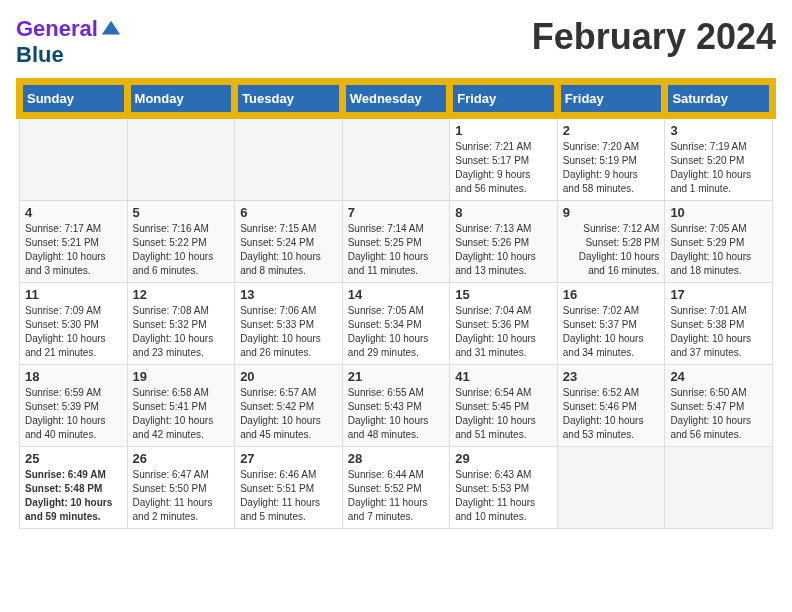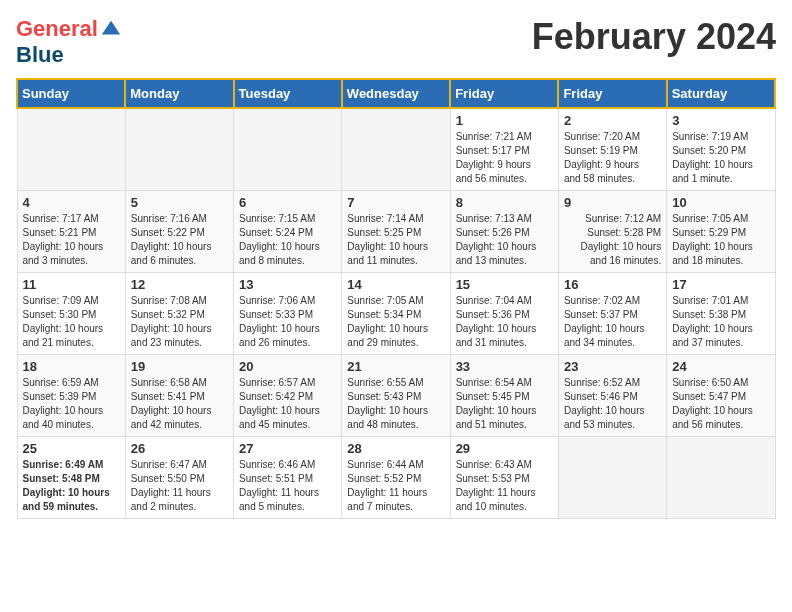--- a/index.html
+++ b/index.html
@@ -22,21 +22,21 @@
       align-items: flex-start;
     }
     .logo-text {
       display: flex;
       align-items: center;
       gap: 0;
     }
     .logo-general {
       font-size: 22px;
       font-weight: bold;
-      color: #ef4444;
+      color: #6d28d9;
     }
     .logo-blue {
       font-size: 22px;
       font-weight: bold;
       color: #0c4a6e;
     }
     .logo-icon {
       width: 22px;
       height: 22px;
       margin-left: 2px;
@@ -58,21 +58,21 @@
       border-collapse: collapse;
       border: 1px solid #ccc;
     }
     .calendar th {
       background-color: #2a6db5;
       color: #fff;
       font-size: 13px;
       font-weight: bold;
       padding: 6px 4px;
       text-align: left;
-      border: 2px solid #eab308;
+      border: 7px solid #eab308;
     }
     .calendar td {
       vertical-align: top;
       width: calc(100% / 7);
       min-height: 80px;
       padding: 4px 5px;
       border: 1px solid #ddd;
       font-size: 10.5px;
       color: #333;
       background: #fff;
@@ -278,21 +278,21 @@
 and 45 minutes.</div>
         </td>
         <td>
           <span class="day-number">21</span>
           <div class="day-info" style="white-space: pre-line;">Sunrise: 6:55 AM
 Sunset: 5:43 PM
 Daylight: 10 hours
 and 48 minutes.</div>
         </td>
         <td>
-          <span class="day-number">33</span>
+          <span class="day-number">41</span>
           <div class="day-info" style="white-space: pre-line;">Sunrise: 6:54 AM
 Sunset: 5:45 PM
 Daylight: 10 hours
 and 51 minutes.</div>
         </td>
         <td>
           <span class="day-number">23</span>
           <div class="day-info" style="white-space: pre-line;">Sunrise: 6:52 AM
 Sunset: 5:46 PM
 Daylight: 10 hours

